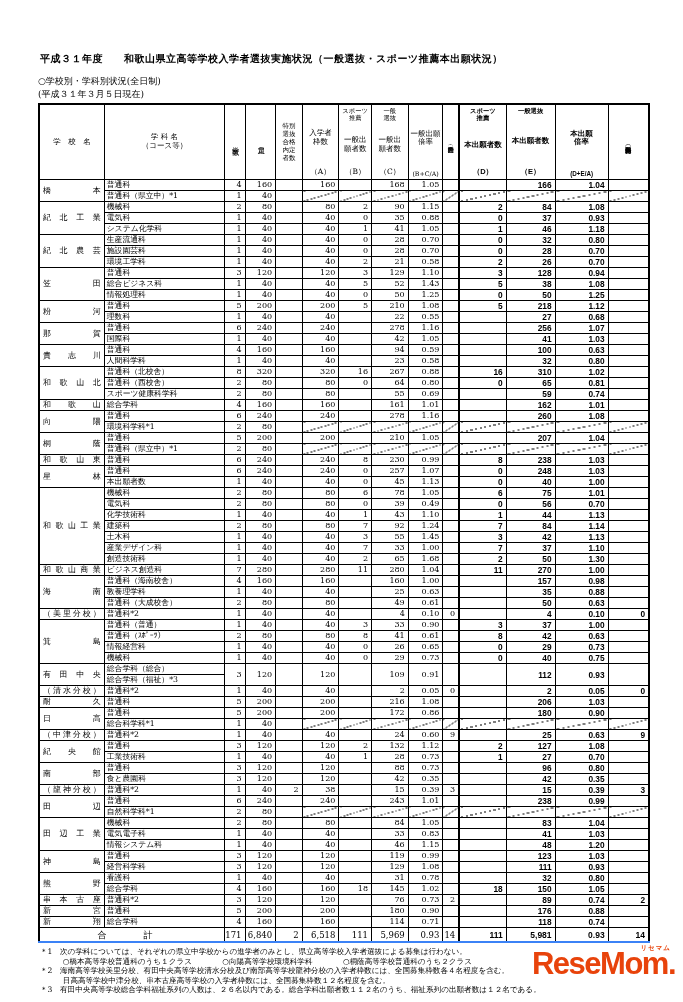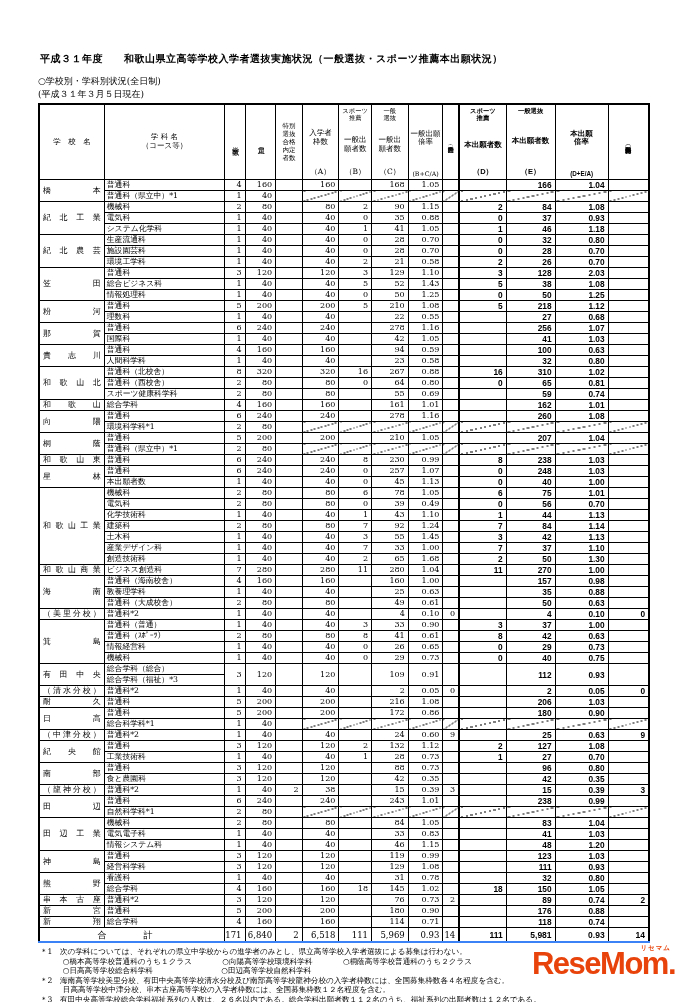--- a/index.html
+++ b/index.html
@@ -323,21 +323,21 @@
           <td class="num">3</td>
           <td class="num">120</td>
           <td class="num"></td>
           <td class="num">120</td>
           <td class="num">3</td>
           <td class="num">129</td>
           <td class="num">1.10</td>
           <td class="num"></td>
           <td class="num boldcol bleft">3</td>
           <td class="num boldcol">128</td>
-          <td class="num boldcol">2.03</td>
+          <td class="num boldcol">0.94</td>
           <td class="num boldcol"></td>
         </tr>
         <tr>
           <td class="dept">総合ビジネス科</td>
           <td class="num">1</td>
           <td class="num">40</td>
           <td class="num"></td>
           <td class="num">40</td>
           <td class="num">5</td>
           <td class="num">52</td>
@@ -1429,21 +1429,20 @@
           <td class="num boldcol">5,981</td>
           <td class="num boldcol">0.93</td>
           <td class="num boldcol">14</td>
         </tr>
       </tbody>
   </table>
 
   <div class="footnotes">
       <div>＊1　次の学科については、それぞれの県立中学校からの進学者のみとし、県立高等学校入学者選抜による募集は行わない。</div>
       <div>　　　○橋本高等学校普通科のうち１クラス　　　　○向陽高等学校環境科学科　　　　○桐蔭高等学校普通科のうち２クラス</div>
-      <div>　　　○日高高等学校総合科学科　　　　　　　　　○田辺高等学校自然科学科</div>
       <div>＊2　海南高等学校美里分校、有田中央高等学校清水分校及び南部高等学校龍神分校の入学者枠数には、全国募集枠数各４名程度を含む。</div>
       <div>　　　日高高等学校中津分校、串本古座高等学校の入学者枠数には、全国募集枠数１２名程度を含む。</div>
       <div>＊3　有田中央高等学校総合学科福祉系列の人数は、２６名以内である。総合学科出願者数１１２名のうち、福祉系列の出願者数は１２名である。</div>
     </div>
 
   <div class="watermark" style="color: rgb(232, 67, 11);">
     <span class="wm-ruby">リセマム</span>
     <span class="wm-text">ReseMom.</span>
   </div>
 </div>

